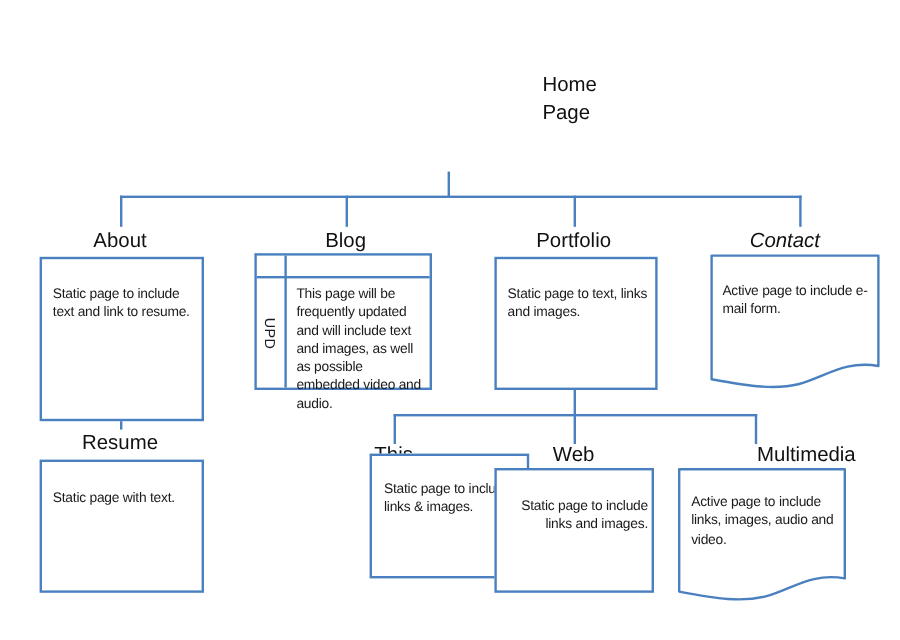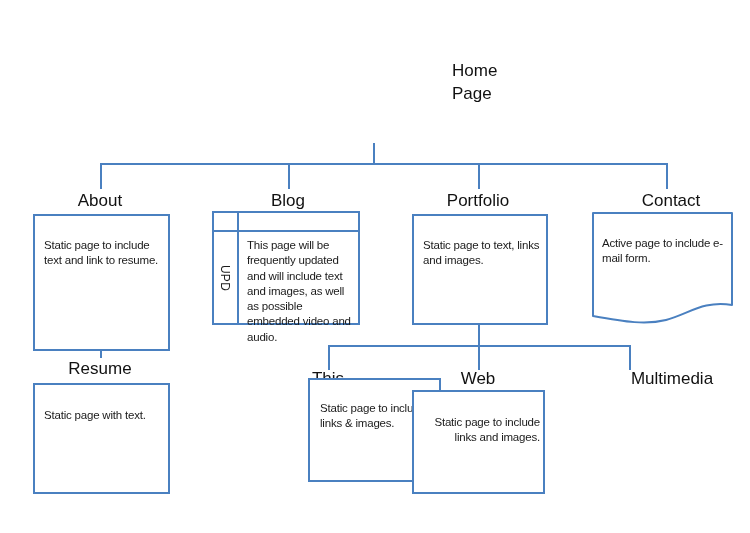--- a/index.html
+++ b/index.html
@@ -132,21 +132,21 @@
       <span class="upd-text">UPD</span>
     </div>
     <div class="node-text" style="left:33px; top:25px; width:108px;">This page will be frequently updated and will include text and images, as well as possible embedded video and audio.</div>
   </div>
 
   <div class="node-label label-center" style="left:418px; top:190px; width:120px;">Portfolio</div>
   <div class="node-box" style="left:412px; top:214px; width:136px; height:111px;">
     <div class="node-text" style="left:9px; top:22px; width:120px;">Static page to text, links and images.</div>
   </div>
 
-  <div class="node-label label-center" style="left:611px; top:190px; width:120px;">Contact</div>
+  <div class="node-label label-center" style="left:594px; top:190px; width:120px;font-style:italic;">Contact</div>
   <div class="doc-shape" style="left:592px; top:212px; width:141px; height:114px;">
     <svg width="141" height="114" viewBox="0 0 141 114">
       <path d="M1,1 L140,1 L140,93 C112,88 96,102 74,108 C54,113 34,110 1,104 Z" fill="#ffffff" stroke="#4A80C0" stroke-width="2" stroke-linejoin="round" stroke-linecap="round"></path>
     </svg>
     <div class="node-text" style="left:10px; top:24px; width:124px;">Active page to include e-mail form.</div>
   </div>
 
   <div class="node-label label-center" style="left:40px; top:358px; width:120px;">Resume</div>
   <div class="node-box" style="left:33px; top:383px; width:137px; height:111px;">
     <div class="node-text" style="left:9px; top:23px; width:120px;">Static page with text.</div>
@@ -156,14 +156,20 @@
   <div class="node-box" style="left:263px; top:378px; width:133px; height:104px;margin-left:45px;">
     <div class="node-text" style="left:10px; top:21px; width:116px;">Static page to include links &amp; images.</div>
   </div>
 
   <div class="node-label label-center" style="left:418px; top:368px; width:120px;">Web</div>
   <div class="node-box" style="left:412px; top:390px; width:133px; height:104px;">
     <div class="node-text" style="left:10px; top:23px; width:116px;text-align:right;">Static page to include links and images.</div>
   </div>
 
   <div class="node-label label-center" style="left:607px; top:368px; width:130px;">Multimedia</div>
+  <div class="doc-shape" style="left:565px; top:390px; width:140px; height:113px;">
+    <svg width="140" height="113" viewBox="0 0 140 113">
+      <path d="M1,1 L139,1 L139,92 C111,87 95,101 73,107 C53,112 33,109 1,103 Z" fill="#ffffff" stroke="#4A80C0" stroke-width="2" stroke-linejoin="round" stroke-linecap="round"></path>
+    </svg>
+    <div class="node-text" style="left:11px; top:22px; width:122px;">Active page to include links, images, audio and video.</div>
+  </div>
 
 </div>
 
 </body></html>

